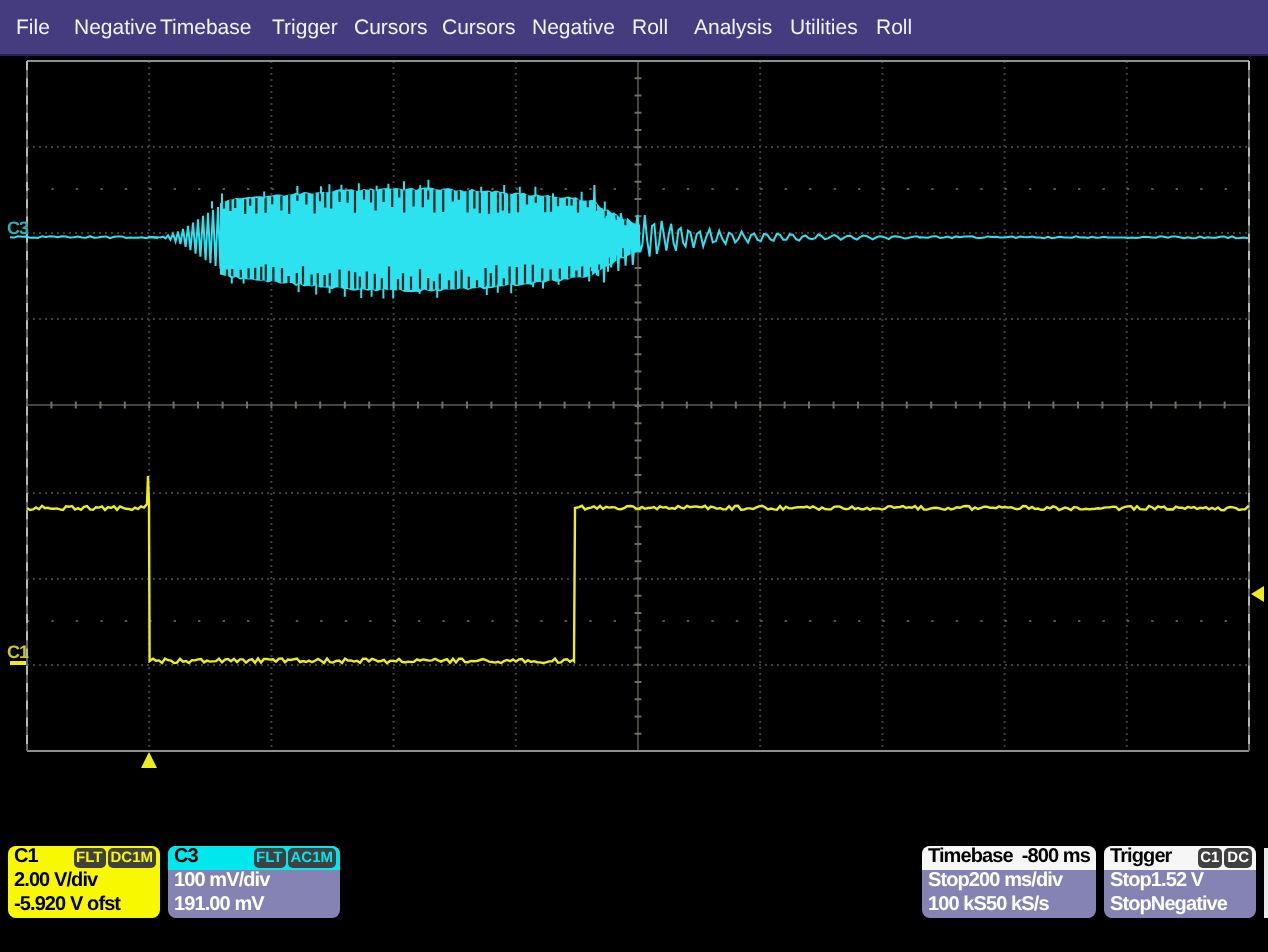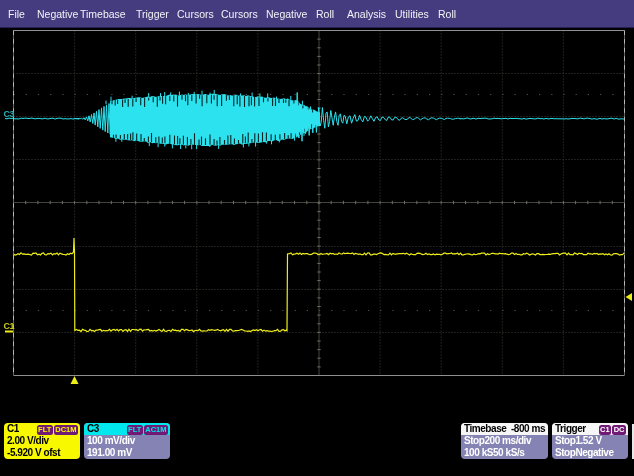--- a/index.html
+++ b/index.html
@@ -6,21 +6,21 @@
 #scr { position:relative; width:564px; height:476px; background:#000;
   font-family:"Liberation Sans", sans-serif; }
 #menu { position:absolute; left:0; top:0; width:634px; height:28px;
   background:#443c7e; border-bottom:1px solid #262153; }
 #menu span { position:absolute; top:8px; color:#f2f2f6; font-size:10.5px; }
 svg { position:absolute; left:0; top:0; }
 .box { position:absolute; top:423px; height:36px; border-radius:4px;
   font-size:10px; letter-spacing:-0.45px; color:#fff; overflow:hidden; background:#8583b4; }
 .box .hd { height:12px; line-height:12px; padding:0 3px; color:#000; font-weight:bold; position:relative;}
 .box .rw { height:12px; line-height:12px; padding:0 3px; text-align:left; font-weight:bold;}
-.bdg { display:inline-block; background:#701a75; border-radius:2.5px; font-size:7.5px;
+.bdg { display:inline-block; background:#404040; border-radius:2.5px; font-size:7.5px;
   font-weight:bold; padding:0 1.5px; height:9.5px; line-height:9.5px; vertical-align:1px; letter-spacing:0; margin-left:1px;}
 .lft { float:left; }
 </style></head>
 <body>
 <div id="scr">
 <div id="menu">
       <span style="left:8px">File</span>
       <span style="left:37px">Negative</span>
       <span style="left:80px">Timebase</span>
       <span style="left:136px">Trigger</span>

